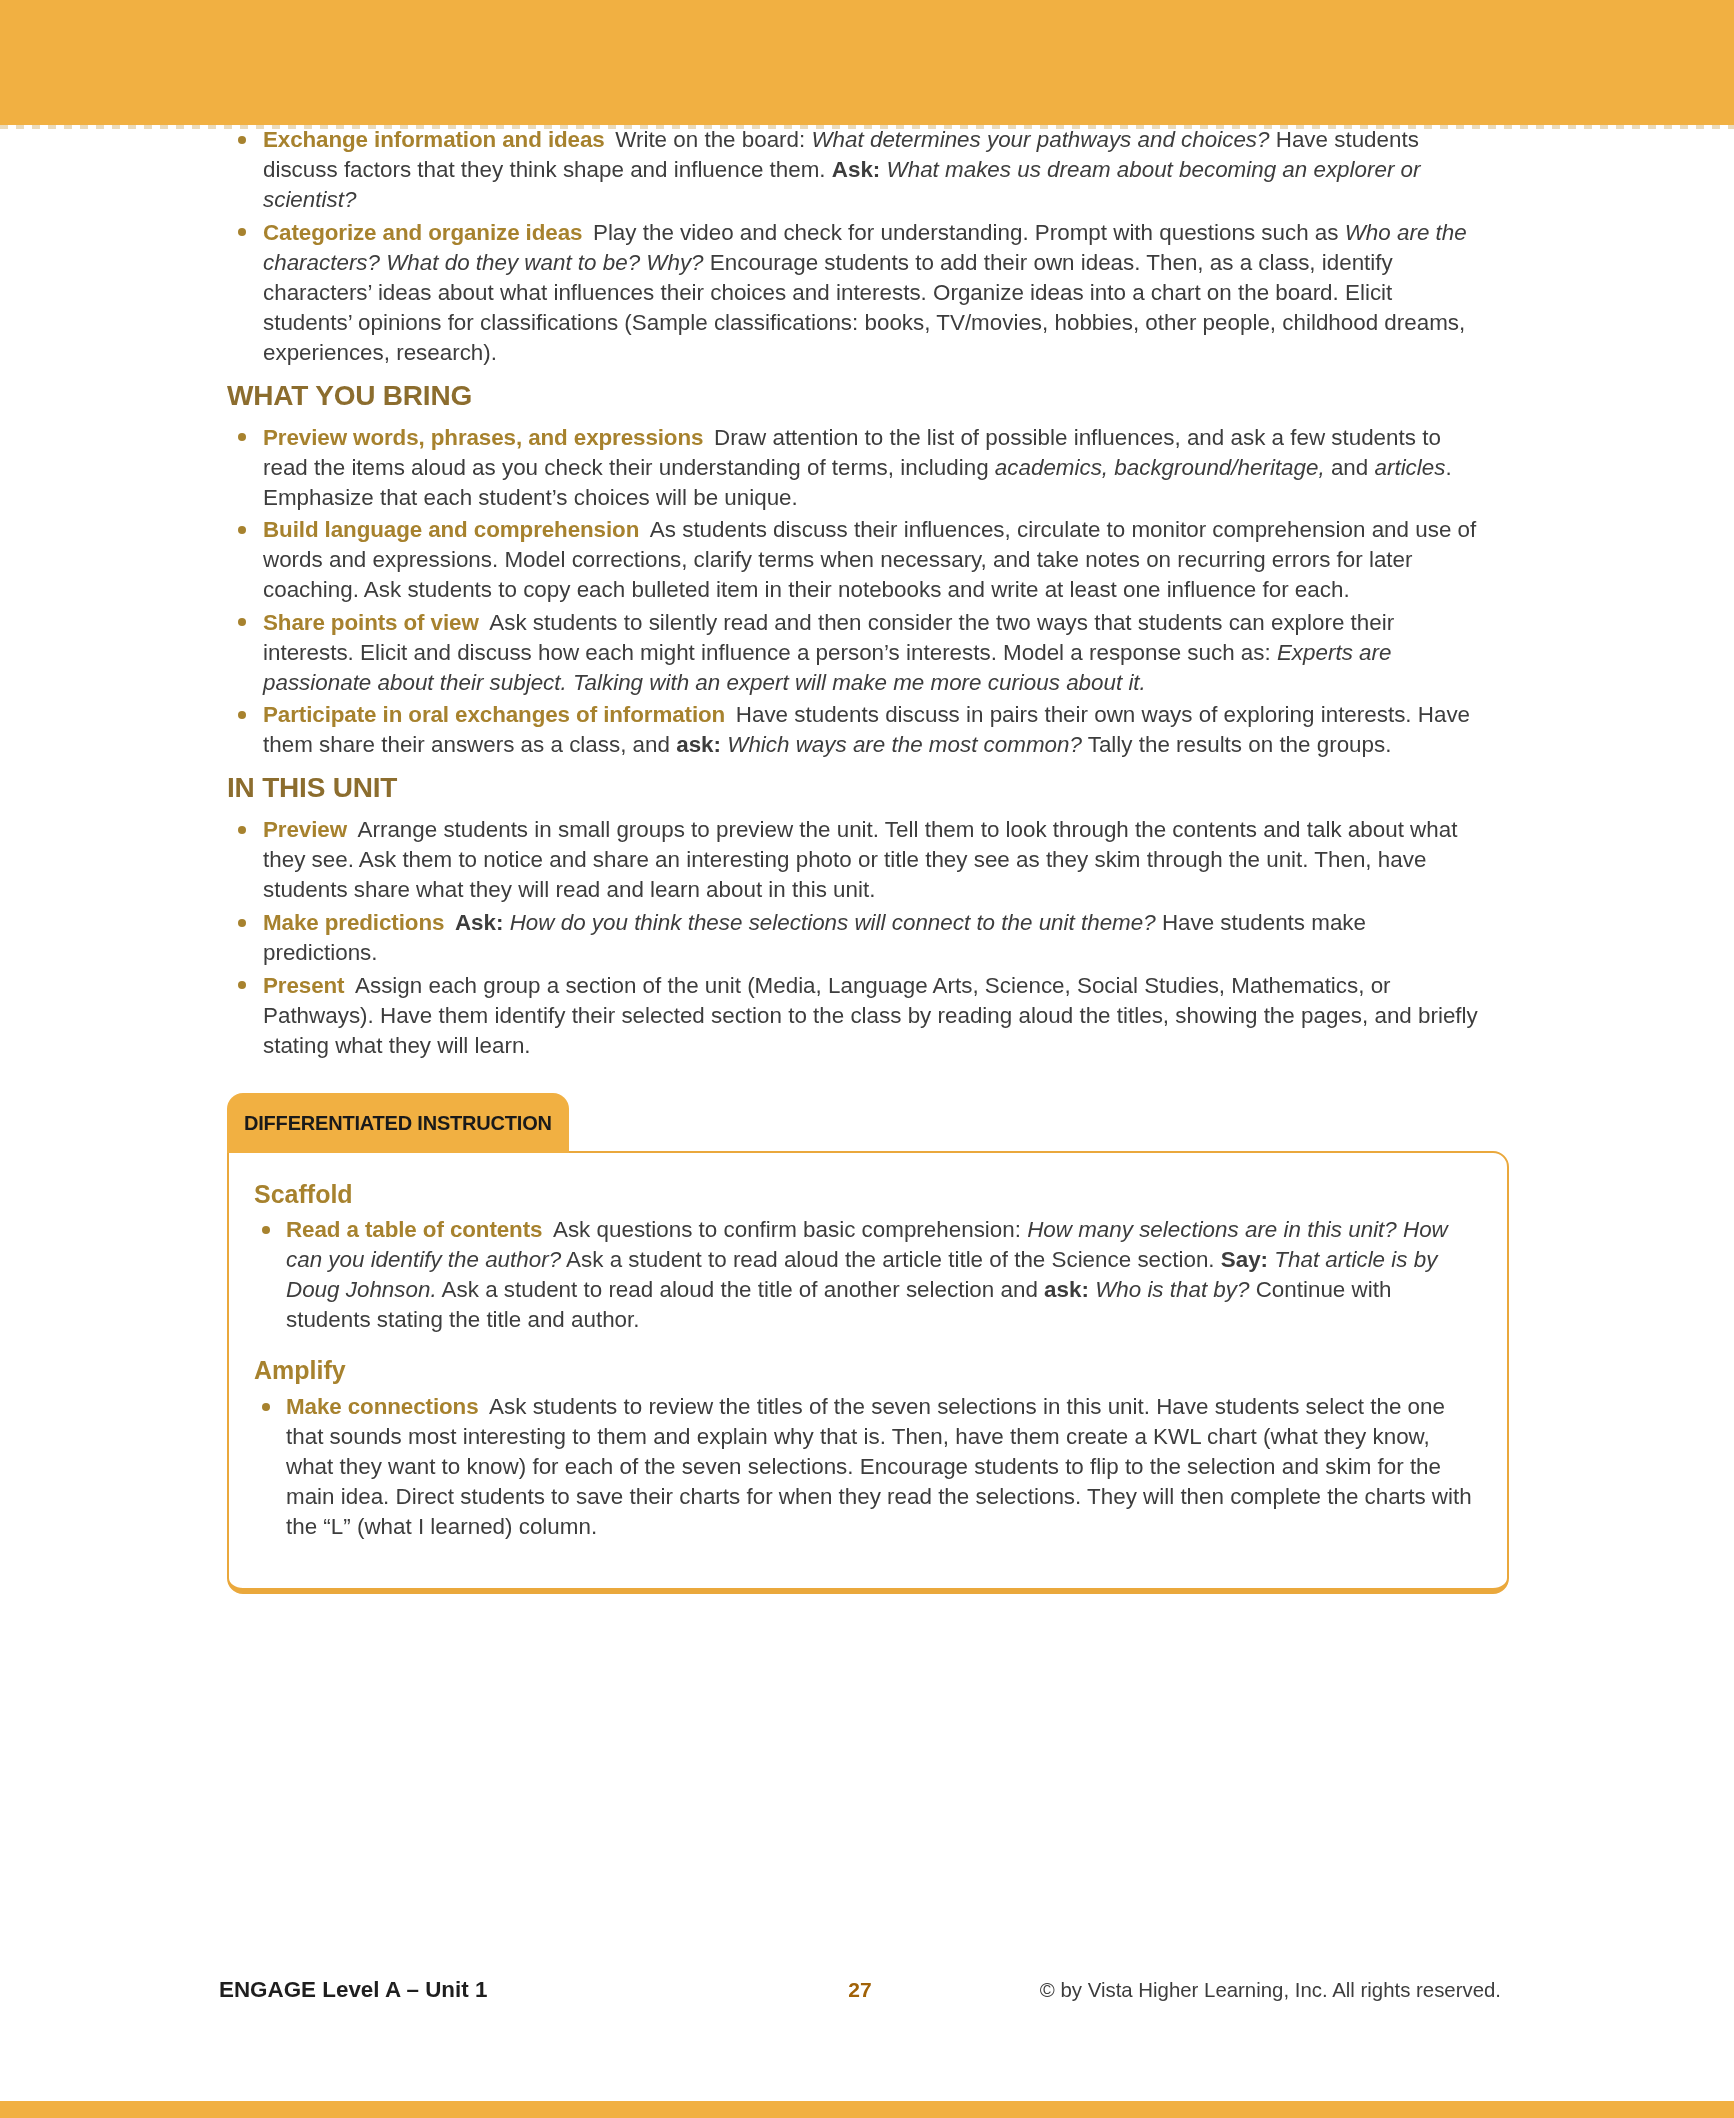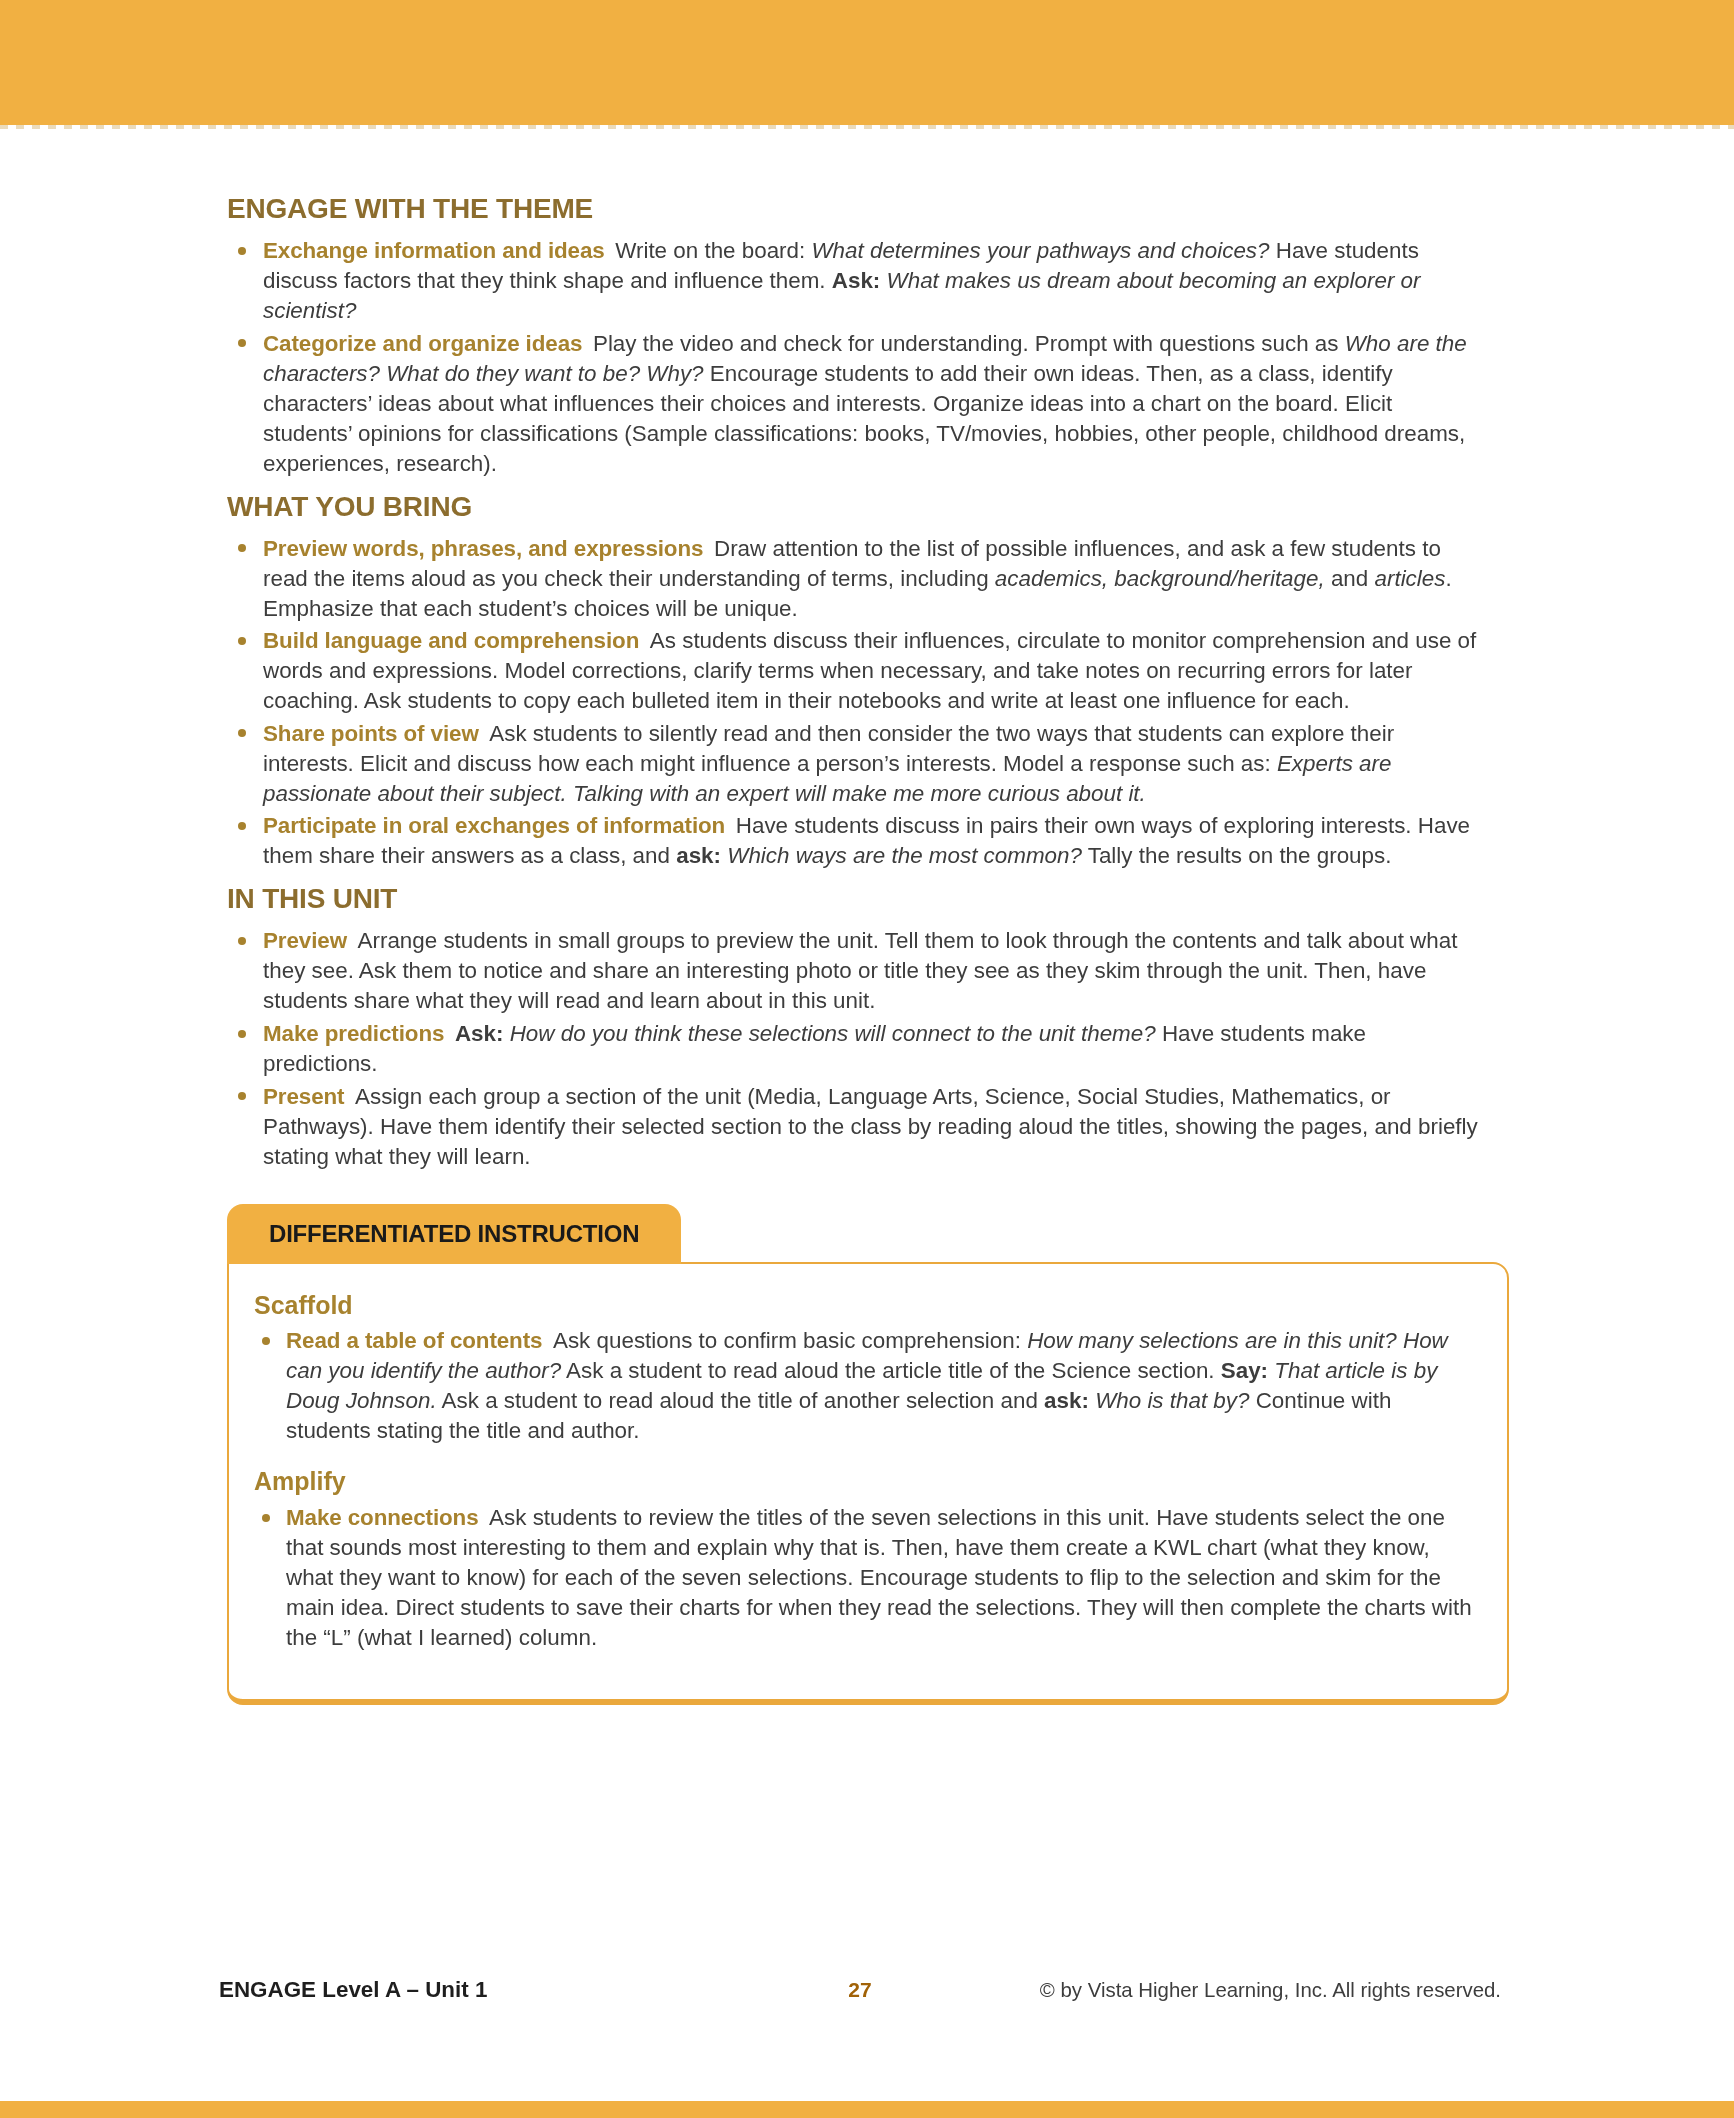--- a/index.html
+++ b/index.html
@@ -19,22 +19,22 @@
   ul.blist{list-style:none;margin:0;padding:0;}
   li.bullet{position:relative;padding-left:36px;margin:0 0 2.6px 0;}
   .dot{position:absolute;left:10.6px;top:10.6px;width:8px;height:8px;border-radius:50%;
     background:var(--lead,#A7822E);}
   .lead{font-weight:700;color:var(--lead,#A7822E);margin-right:10.6px;letter-spacing:-0.1px;}
   .runs .it{font-style:italic;}
   .runs .bd{font-weight:700;}
 
   .di{margin-top:32px;width:1282px;}
   .di-tab{display:block;width:fit-content;background:var(--banner,#F1B042);
-    color:var(--tab-text,#1A1A1A);font-size:24px;line-height:26px;font-weight:700;
-    padding:17px 42px;border-radius:16px 16px 0 0;margin-bottom:-2px;position:relative;z-index:1;
+    color:var(--tab-text,#1A1A1A);font-size:20px;line-height:26px;font-weight:700;
+    padding:17px 17px;border-radius:16px 16px 0 0;margin-bottom:-2px;position:relative;z-index:1;
     letter-spacing:-0.2px;}
   .di-box{border:2px solid var(--box-border,#EAA83C);border-bottom-width:6px;
     border-radius:0 16px 16px 16px;padding:17px 29px 42px 25px;background:#ffffff;}
   h3.di-sub{font-size:25px;line-height:30px;font-weight:700;color:var(--lead,#A7822E);margin:9.2px 0 6.6px;}
   h3.di-sub.second{margin-top:20px;}
   .di-box li.bullet{padding-left:32px;margin-bottom:4px;}
   .di-box .dot{left:8px;}
 
   .footer{position:absolute;left:219px;top:1976px;width:1282px;display:flex;
     justify-content:space-between;align-items:baseline;font-size:22px;line-height:28px;}
@@ -45,21 +45,20 @@
 </head>
 <body>
 
 <div class="page">
   <div class="banner-top"></div>
   <div class="banner-dots"></div>
 
   <div class="content">
 
     <section class="first">
-      <h2 class="sec-title">ENGAGE WITH THE THEME</h2>
       <ul class="blist">
         <li class="bullet">
           <span class="dot"></span>
           <span class="lead">Exchange information and ideas</span><span class="runs"><span>Write on the board: </span><span class="it">What determines your pathways and choices?</span><span> Have students discuss factors that they think shape and influence them. </span><span class="bd">Ask:</span><span> </span><span class="it">What makes us dream about becoming an explorer or scientist?</span></span>
         </li>
       </ul>
     </section>
 
     <section>
       <ul class="blist">

